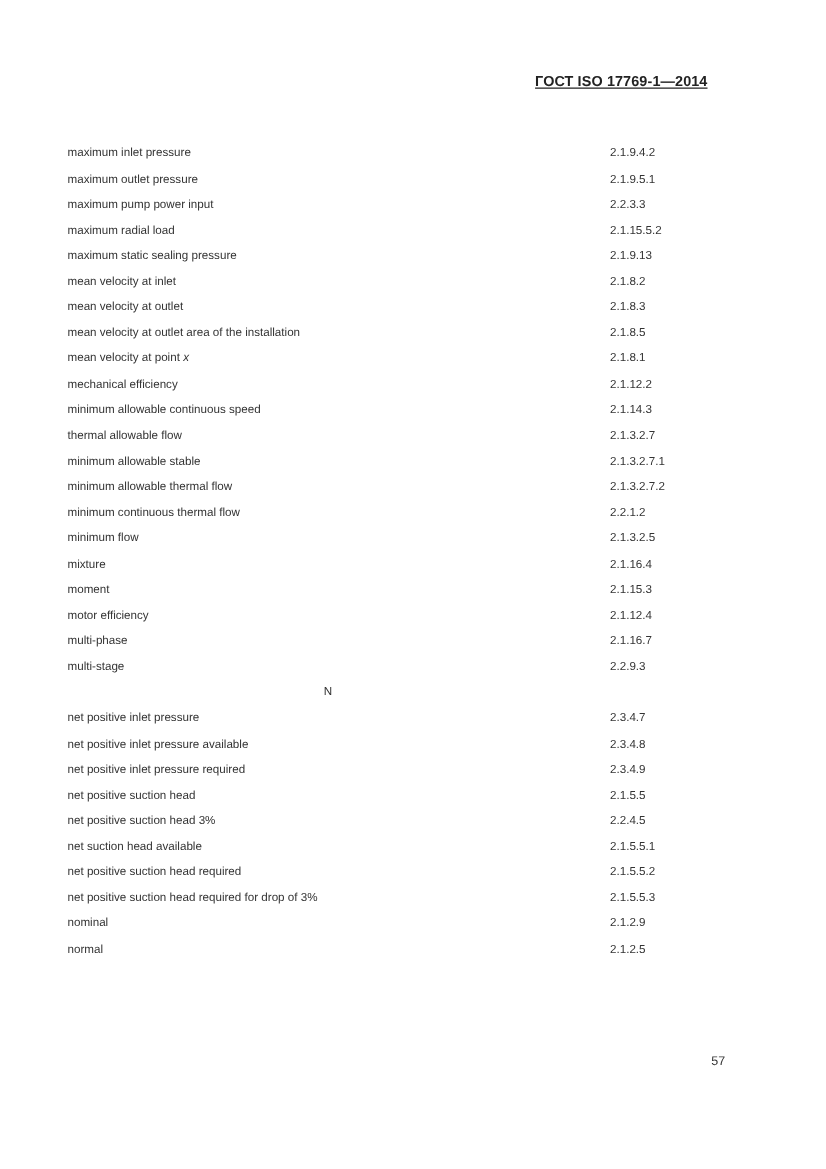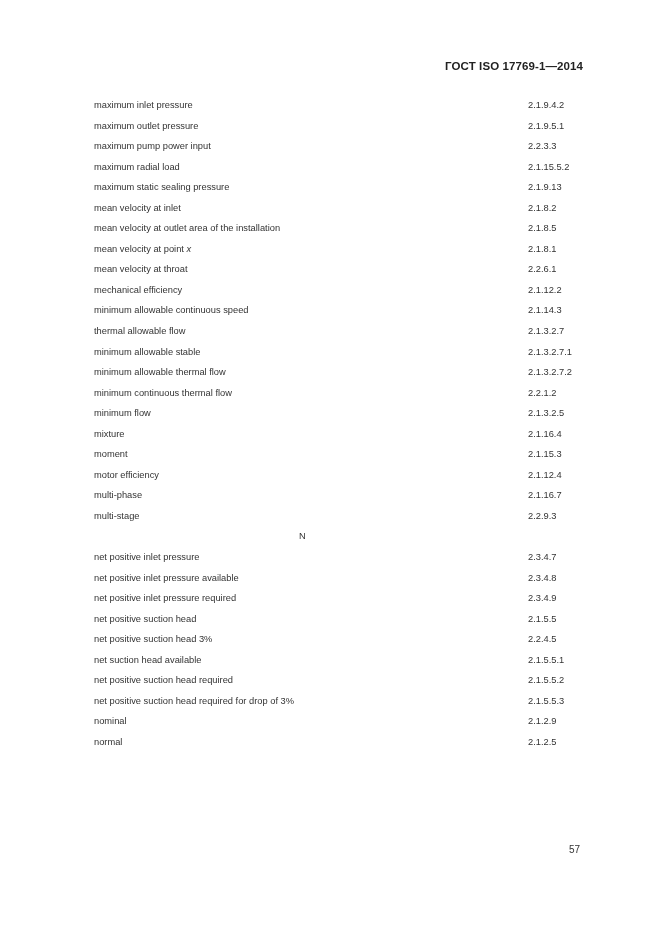--- a/index.html
+++ b/index.html
@@ -1,24 +1,24 @@
 <!DOCTYPE html>
 <html><head>
 <meta charset="utf-8">
 <style>
   html, body { margin: 0; padding: 0; background: #ffffff; }
   body {
     width: 661px; height: 935px; position: relative; overflow: hidden;
     font-family: "Liberation Sans", sans-serif; color: #333333;
   }
   .header {
-    position: absolute; top: 60px; right: 78px;
-    font-size: 11.5px; font-weight: bold; color: #222222; letter-spacing: 0.1px;
+    position: absolute; top: 60px; right: 95px;
+    font-size: 11.5px; font-weight: bold; color: #222222; letter-spacing: 0.1px; text-decoration: underline;
   }
-  .index-list { position: absolute; top: 95px; left: 0; width: 588px; margin-left: 40px; }
+  .index-list { position: absolute; top: 112px; left: 0; width: 588px; }
   .row { position: relative; height: 20.55px; font-size: 9.3px; line-height: 20.55px; }
   .term { position: absolute; left: 54px; white-space: nowrap; }
   .ref { position: absolute; left: 488px; white-space: nowrap; }
   .letter-row { position: relative; height: 20.55px; font-size: 9.3px; line-height: 20.55px; }
   .letter { position: absolute; left: 259px; }
   .page-num {
     position: absolute; top: 844px; left: 569px; font-size: 10px; color: #333333;
   }
   em { font-style: italic; }
 </style>
@@ -47,30 +47,30 @@
       </div>
       <div class="row">
         <span class="term">maximum static sealing pressure</span>
         <span class="ref">2.1.9.13</span>
       </div>
       <div class="row">
         <span class="term">mean velocity at inlet</span>
         <span class="ref">2.1.8.2</span>
       </div>
       <div class="row">
+        <span class="term">mean velocity at outlet</span>
+        <span class="ref">2.1.8.3</span>
+      </div>
+      <div class="row">
         <span class="term">mean velocity at outlet area of the installation</span>
         <span class="ref">2.1.8.5</span>
       </div>
       <div class="row">
         <span class="term">mean velocity at point <em>x</em></span>
         <span class="ref">2.1.8.1</span>
-      </div>
-      <div class="row">
-        <span class="term">mean velocity at throat</span>
-        <span class="ref">2.2.6.1</span>
       </div>
       <div class="row">
         <span class="term">mechanical efficiency</span>
         <span class="ref">2.1.12.2</span>
       </div>
       <div class="row">
         <span class="term">minimum allowable continuous speed</span>
         <span class="ref">2.1.14.3</span>
       </div>
       <div class="row">

